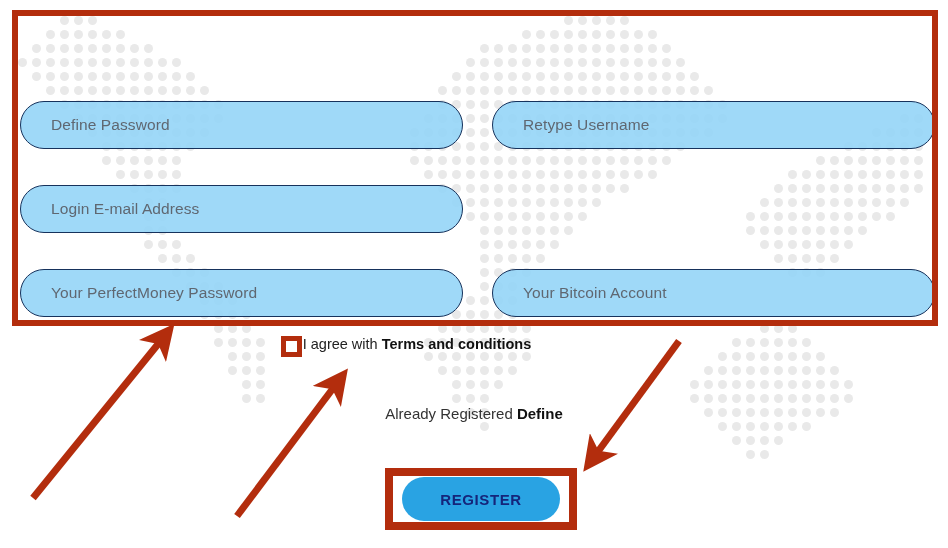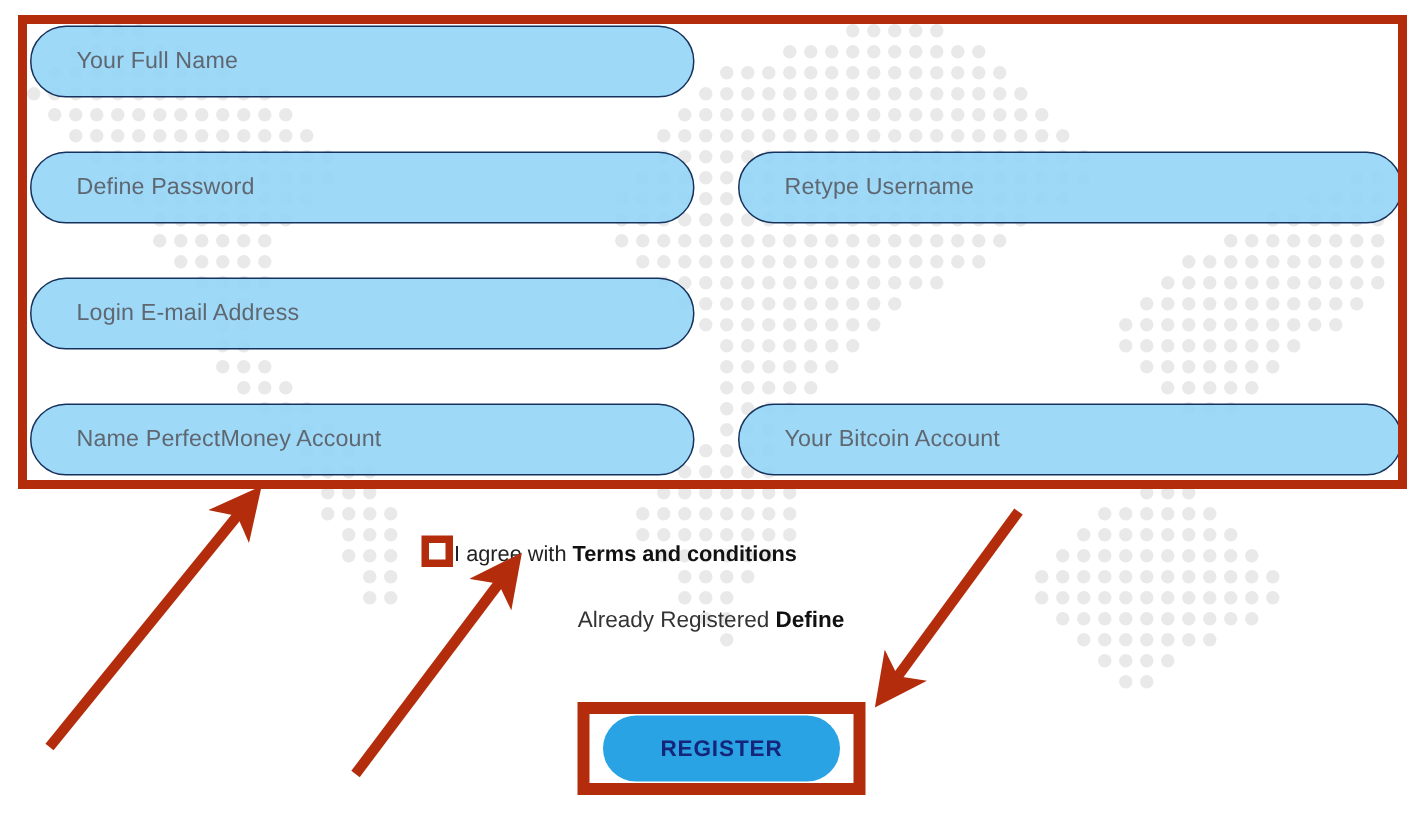--- a/index.html
+++ b/index.html
@@ -45,22 +45,22 @@
   
   #frame{
     position:absolute;left:12px;top:10px;width:926px;height:316px;
     border:6px solid #b32d0d;
     box-sizing:border-box;
     z-index:3;pointer-events:none;
   }
 
   
   #terms-row{
-    position:absolute;left:0;top:357px;width:812px;
-    display:flex;align-items:flex-end;justify-content:center;
+    position:absolute;left:0;top:336px;width:812px;
+    display:flex;align-items:flex-start;justify-content:center;
     z-index:4;
   }
   #checkbox-wrap{
     width:21px;height:21px;
     border:5px solid #b32d0d;
     box-sizing:border-box;
     background:#ffffff;
     display:inline-block;
     flex:0 0 auto;
   }
@@ -717,37 +717,34 @@
     <span class="dot" style="left:732px;top:436px"></span>
     <span class="dot" style="left:746px;top:436px"></span>
     <span class="dot" style="left:760px;top:436px"></span>
     <span class="dot" style="left:774px;top:436px"></span>
     <span class="dot" style="left:746px;top:450px"></span>
     <span class="dot" style="left:760px;top:450px"></span>
   </div>
 
 <div id="form-area">
 
-  <div class="field col-l row-1">
-    <span class="ph">Your Full Name</span>
-  </div>
 
   <div class="field col-l row-2">
     <span class="ph">Define Password</span>
   </div>
   <div class="field col-r row-2">
     <span class="ph">Retype Username</span>
   </div>
 
   <div class="field col-l row-3">
     <span class="ph">Login E-mail Address</span>
   </div>
 
   <div class="field col-l row-4">
-    <span class="ph">Name PerfectMoney Account</span>
+    <span class="ph">Your PerfectMoney Password</span>
   </div>
   <div class="field col-r row-4">
     <span class="ph">Your Bitcoin Account</span>
   </div>
 
 </div>
 
 <div id="frame"></div>
 
 <div id="terms-row">

